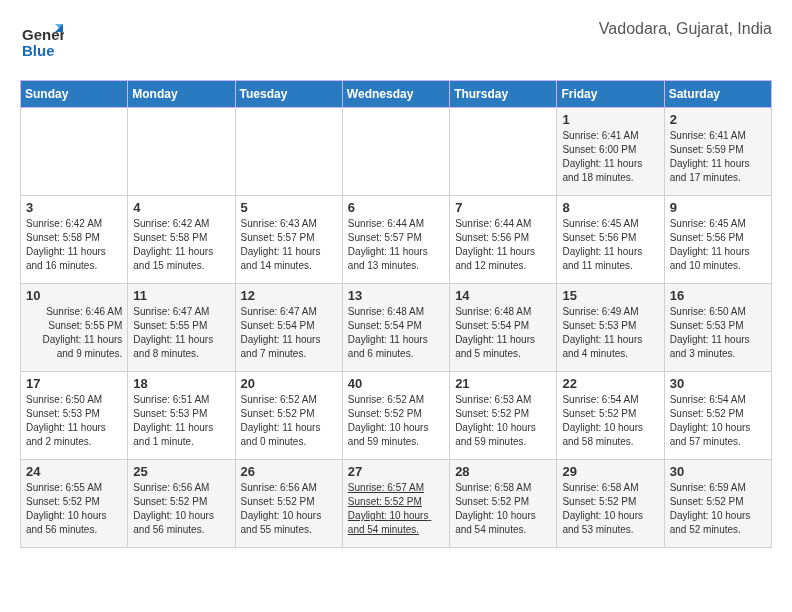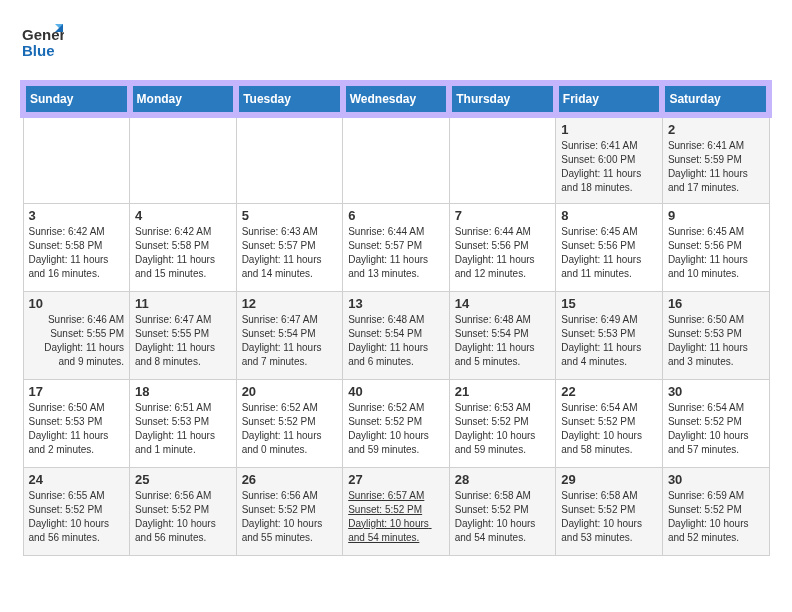--- a/index.html
+++ b/index.html
@@ -38,21 +38,21 @@
       border-collapse: collapse;
       table-layout: fixed;
     }
     thead tr th {
       background-color: #2a7abf;
       color: #fff;
       font-size: 12px;
       font-weight: bold;
       padding: 6px 4px;
       text-align: left;
-      border: 6px solid #c4b5fd;
+      border: 1px solid #c4b5fd;
     }
     tbody tr td {
       vertical-align: top;
       border: 1px solid #d0d0d0;
       padding: 4px 5px;
       font-size: 10px;
       color: #333;
       height: 88px;
       background: #fff;
     }
@@ -87,20 +87,21 @@
       <svg width="44" height="44" viewBox="0 0 44 44">
         <text x="2" y="20" font-size="15" font-weight="bold" fill="#333" font-family="Arial">General</text>
         <text x="2" y="36" font-size="15" font-weight="bold" fill="#1a6bb5" font-family="Arial">Blue</text>
         <polygon points="35,4 43,4 43,12" fill="#5ab0e8"></polygon>
         <polygon points="35,12 43,12 43,4" fill="#1a6bb5"></polygon>
       </svg>
     </div>
   </div>
 </div>
   <div class="title-block">
+    <div class="location">Vadodara, Gujarat, India</div>
   </div>
 </div>
 
 <table>
   <thead>
     <tr>
     <th>Sunday</th>
         <th>Monday</th>
         <th>Tuesday</th>
         <th>Wednesday</th>

